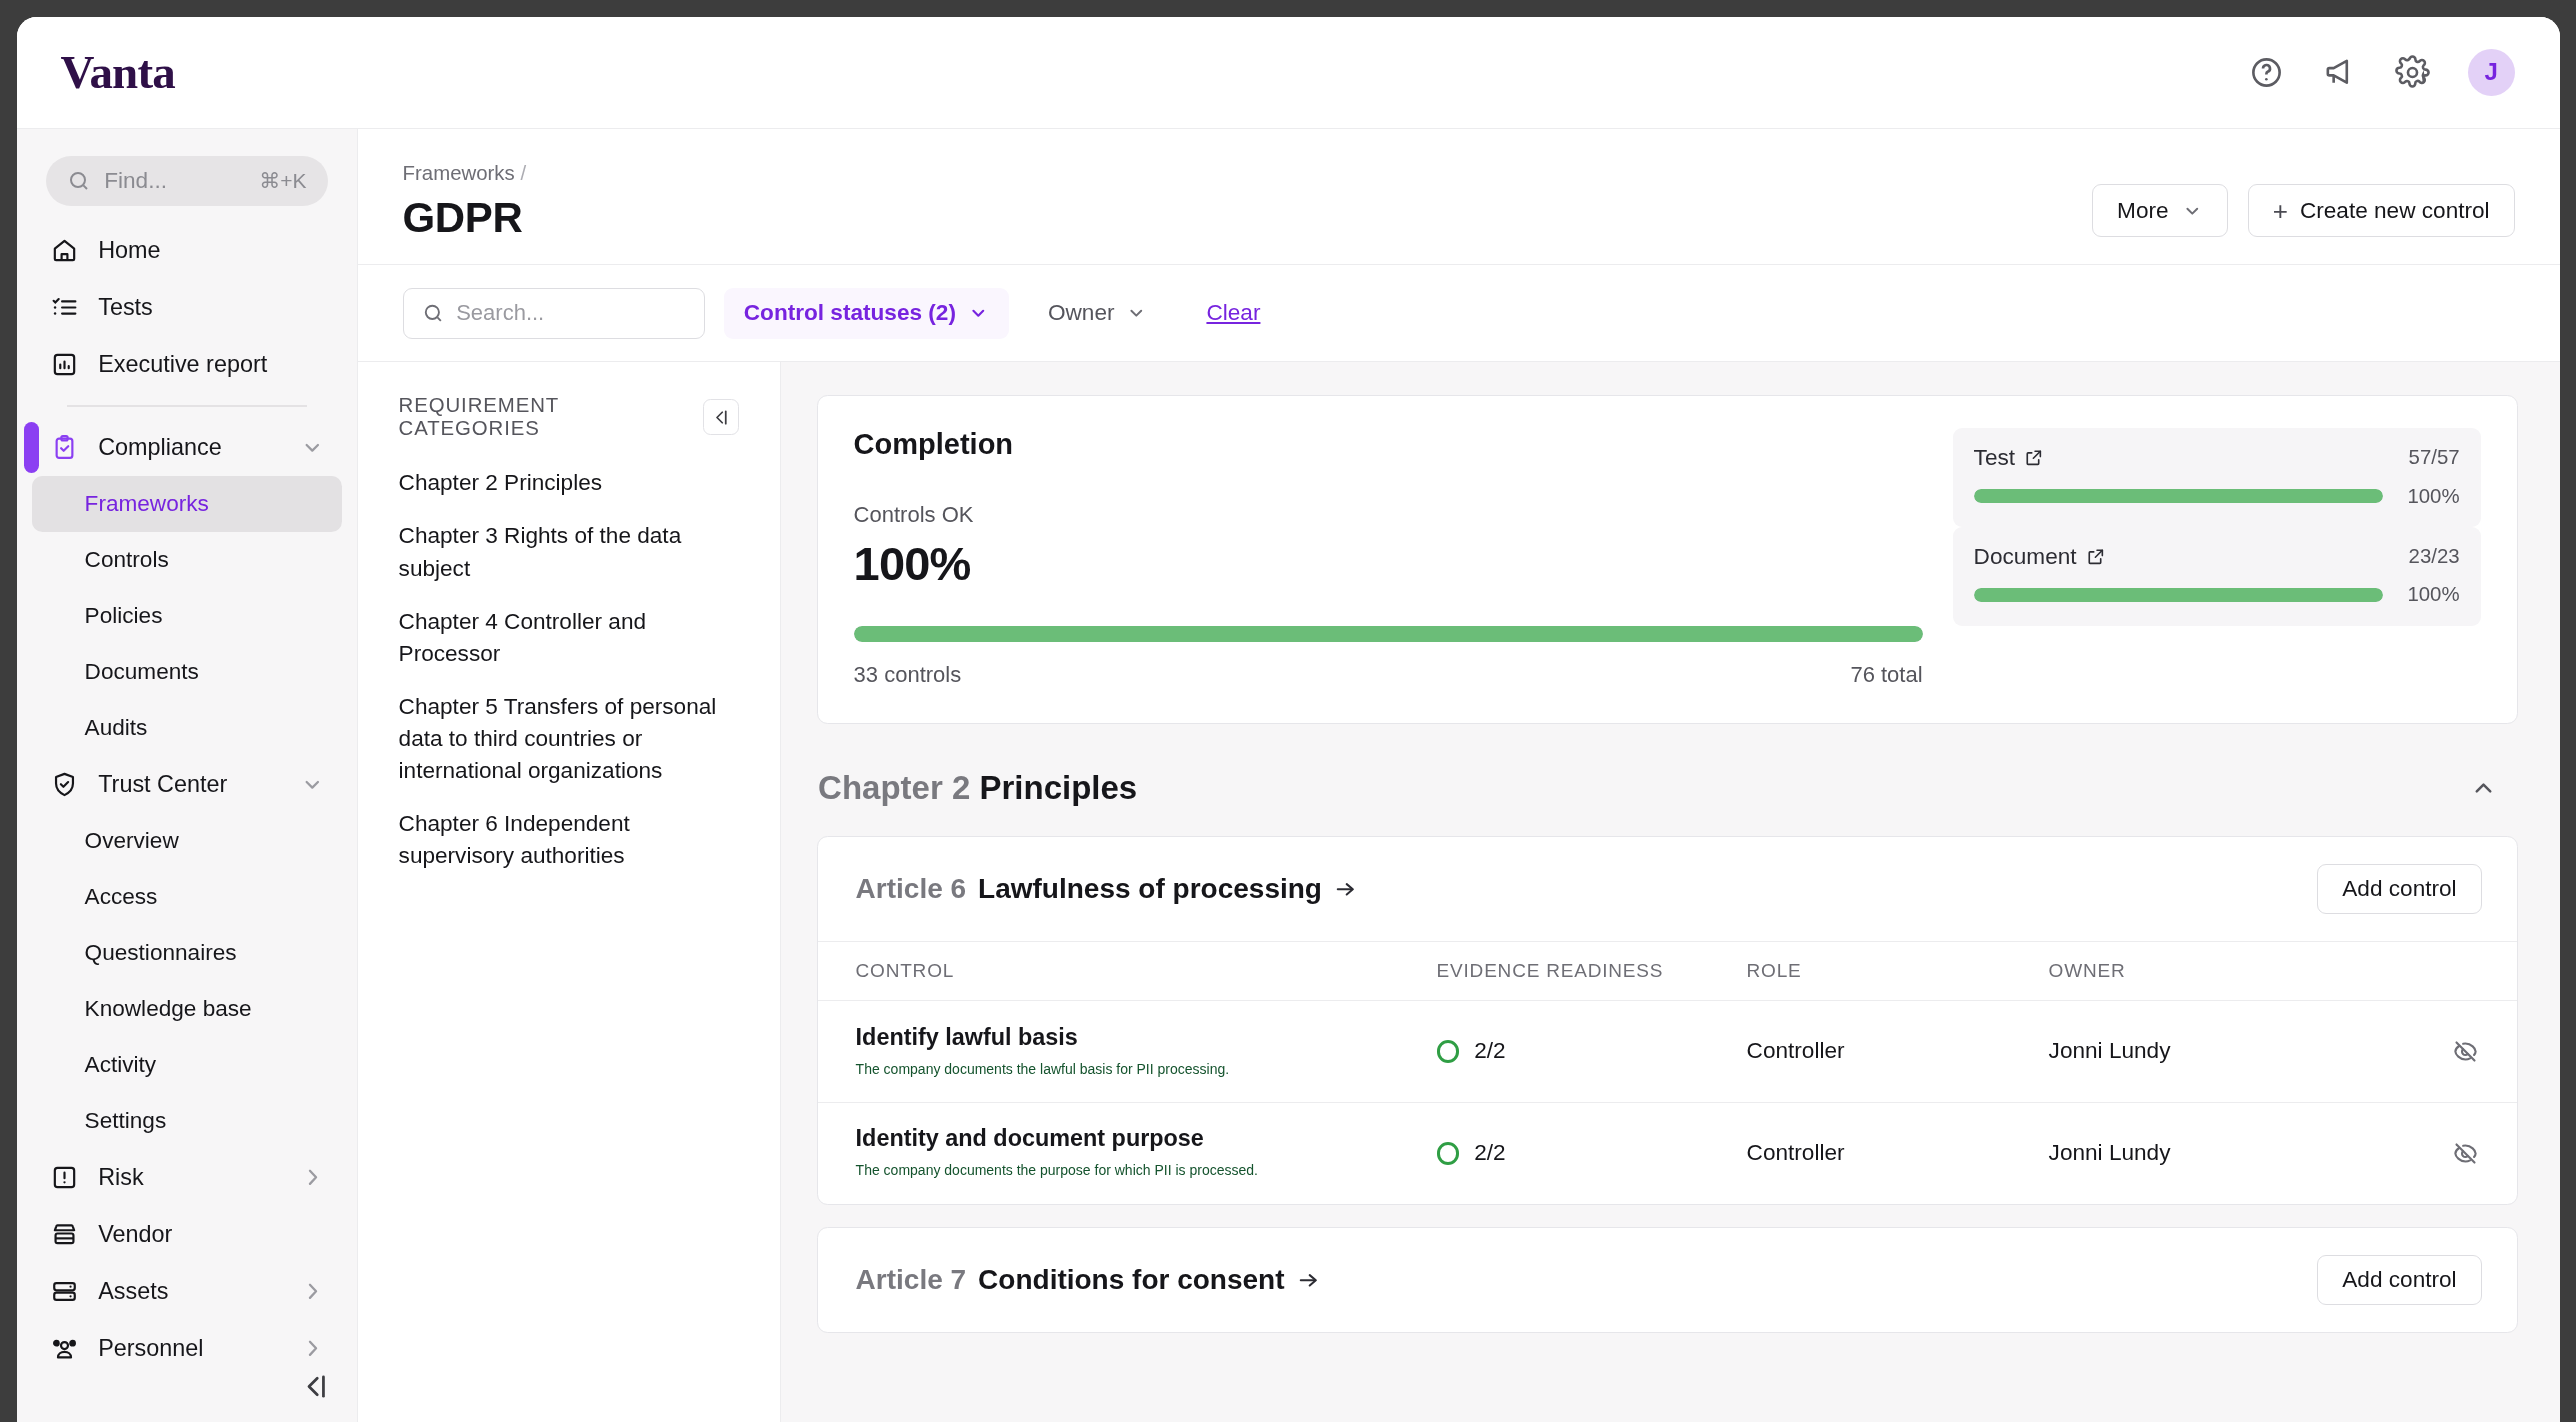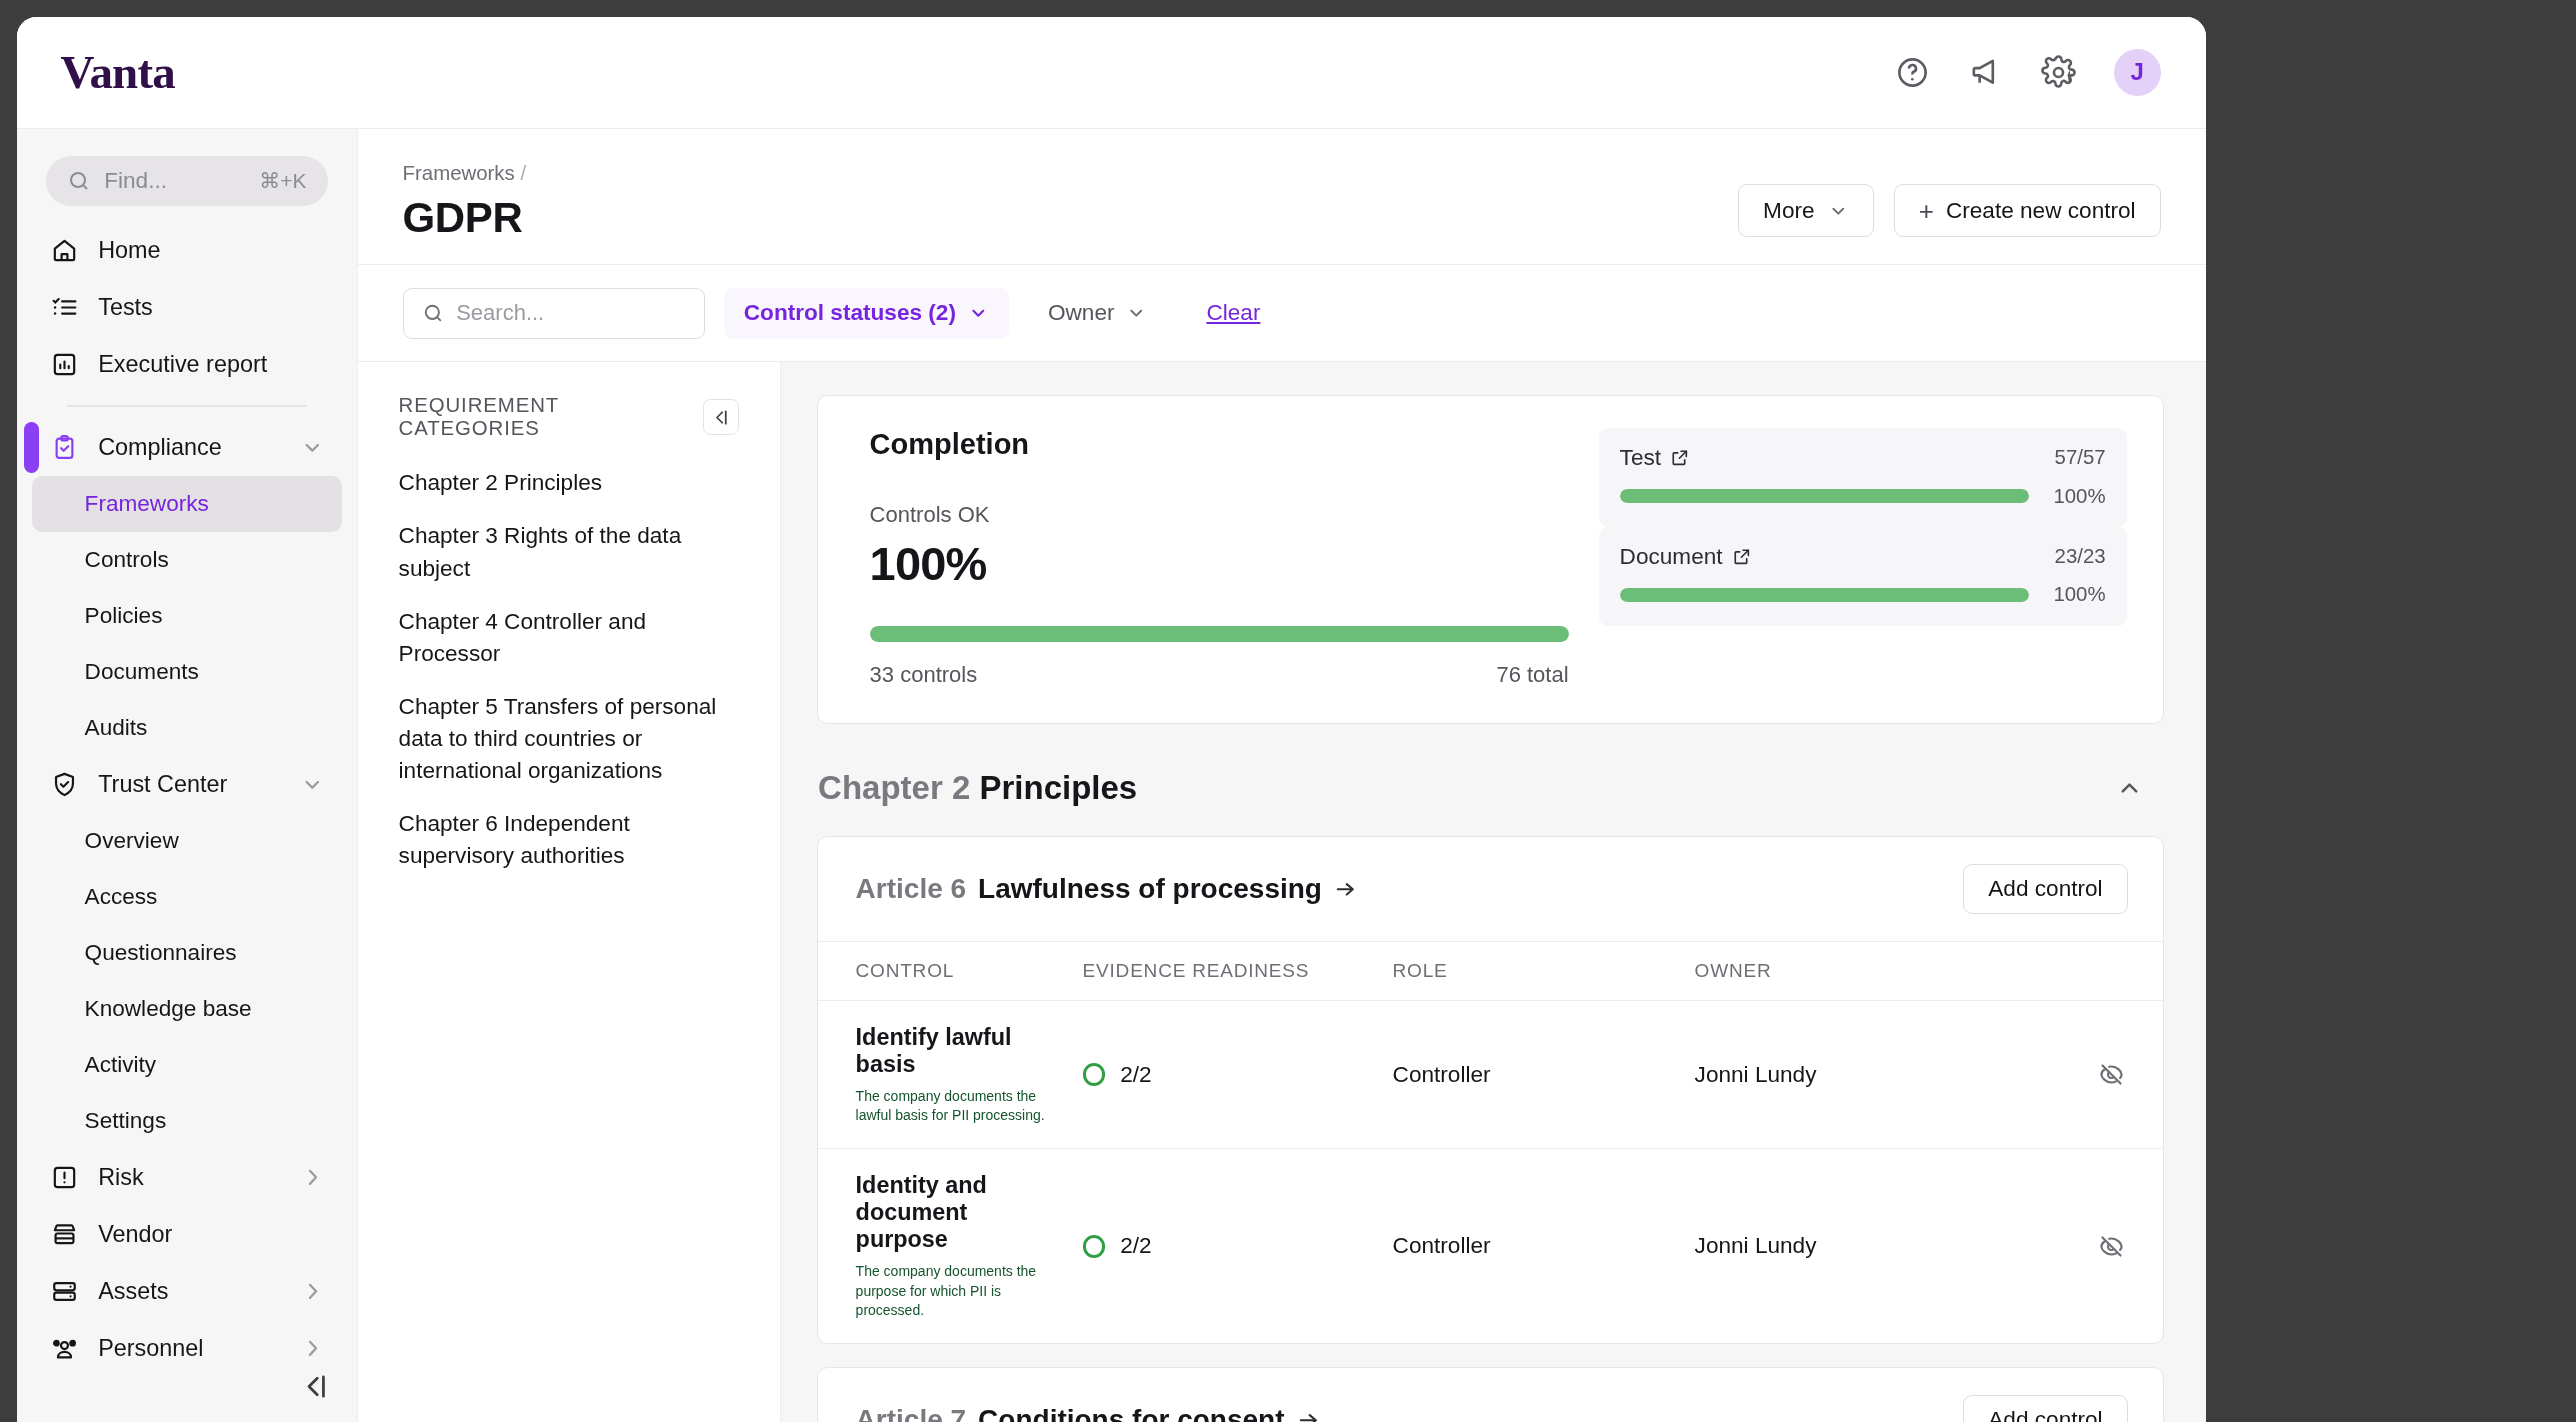--- a/index.html
+++ b/index.html
@@ -8,21 +8,21 @@
     background: #3d3d3d;
     font-family: "Liberation Sans", sans-serif;
     overflow: hidden;
   }
   .desktop {
     width: 2576px; height: 1422px;
     background: #3d3d3d;
     padding: 16.6px 16.6px 0 16.6px;
   }
   .window {
-    width: 2189px; height: 1406px;
+    width: 2543px; height: 1406px;
     background: #ffffff;
     border-radius: 19.6px 19.6px 0 0;
     overflow: hidden;
     position: relative;
     display: flex;
     flex-direction: column;
   }
 
   
   .topbar {
@@ -170,21 +170,21 @@
 
   .detail {
     flex: 1; min-width: 0;
     background: #f7f6f7;
     padding: 33px 42px 0 36px;
     overflow: hidden;
   }
 
   .card {
     background: #ffffff; border: 1.5px solid #e6e6ea; border-radius: 10.6px;
-    padding: 32px 36px 35px 52px;
+    padding: 32px 36px 35px 36px;
     display: flex; gap: 30px;
     margin-bottom: 33px;
   }
   .comp-left { flex: 1; min-width: 0; }
   .card-title { font-size: 29px; font-weight: bold; color: #16161a; margin-bottom: 41px; }
   .sub-label { font-size: 22px; color: #55555c; margin-bottom: 7.5px; }
   .big-pct { font-size: 47px; font-weight: bold; color: #16161a; margin-bottom: 35px; letter-spacing: -0.8px; }
   .bar-track { height: 16.6px; border-radius: 8.3px; background: #e8e8ec; overflow: hidden; }
   .bar-fill { height: 100%; border-radius: 8.3px; background: #6bbd78; }
   .bar-foot { display: flex; justify-content: space-between; margin-top: 19.6px; font-size: 22px; color: #55555c; }

